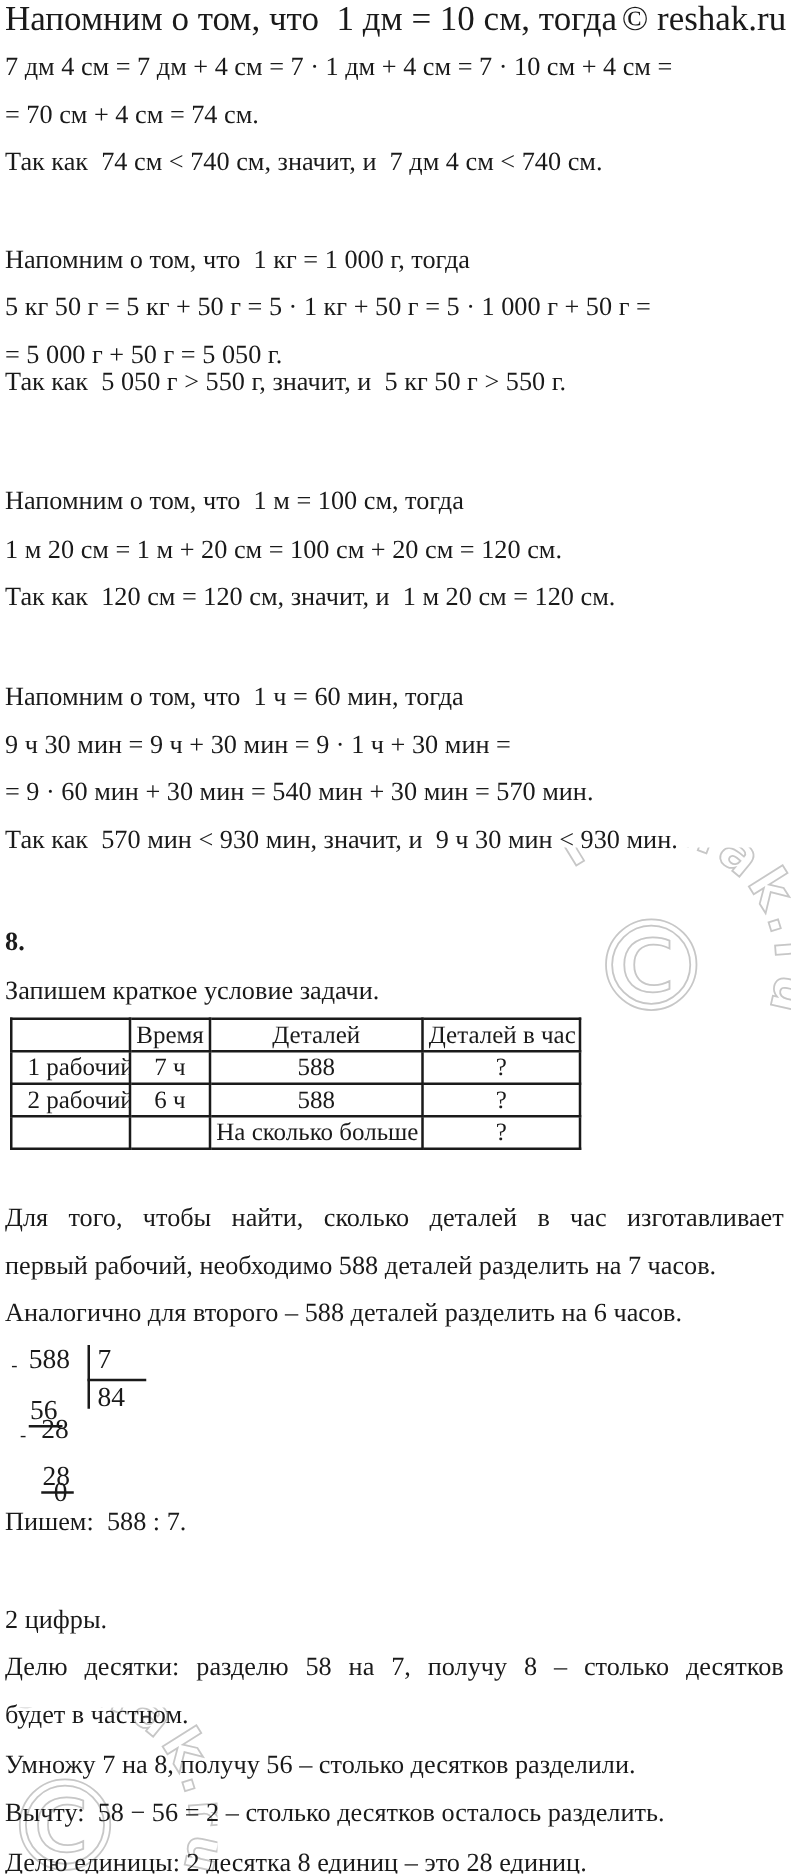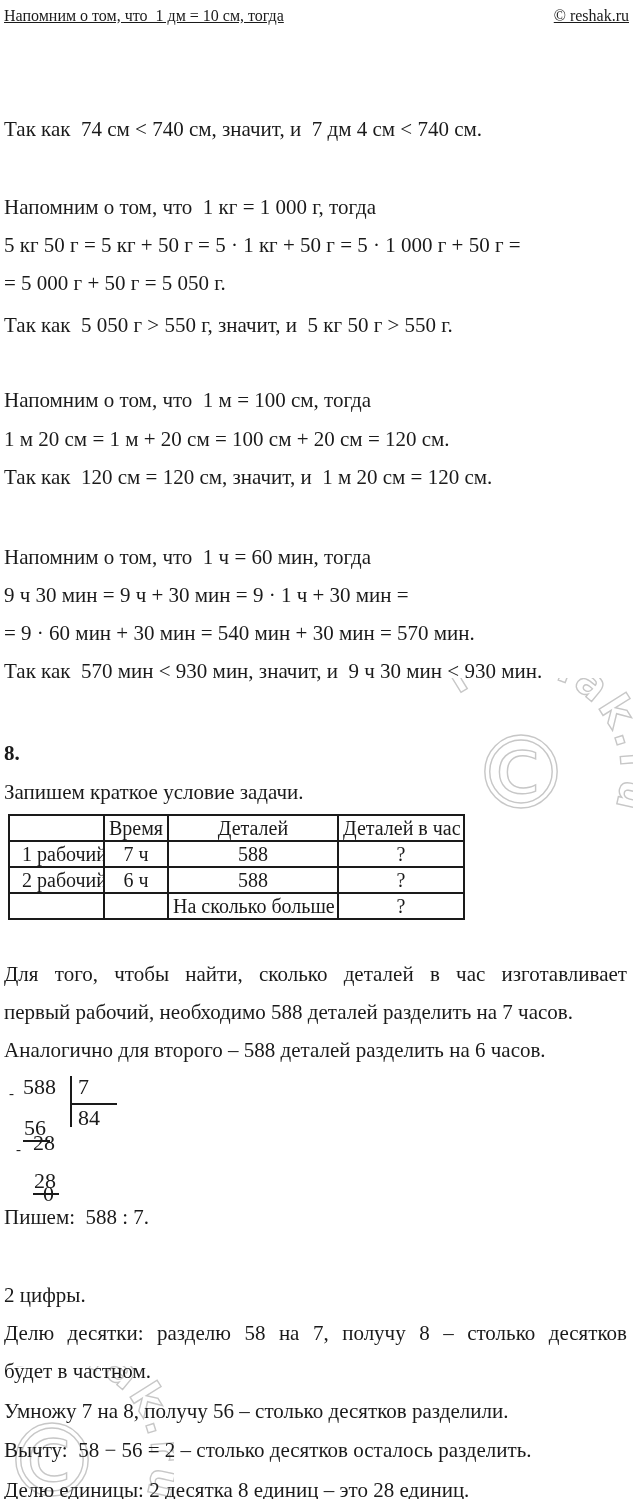--- a/index.html
+++ b/index.html
@@ -18,21 +18,21 @@
     z-index:2;
   }
   .jl{ 
     white-space:normal;
     text-align:justify;
     text-align-last:justify;
   }
   .topline{
     position:absolute;left:4px;right:4px;top:3px;
     display:flex;justify-content:space-between;
-    font-size:16px;line-height:25px;white-space:pre-wrap;z-index:2;text-decoration:underline;
+    font-size:28px;line-height:25px;white-space:pre-wrap;z-index:2;
   }
   .heading{font-weight:bold;}
   
   .cond-table{
     position:absolute;left:8px;top:814px;
     border-collapse:collapse;table-layout:fixed;
     width:455px;font-size:20px;z-index:2;
     background:transparent;
   }
   .cond-table td{
@@ -79,26 +79,28 @@
     <text font-family="DejaVu Sans, sans-serif" font-weight="bold" font-size="42" letter-spacing="4" fill="none" stroke="#c7c7c7" stroke-width="1.4">
       <textPath href="#wmarc2" startOffset="2">reshak.ru</textPath>
     </text>
     <text x="88" y="130" text-anchor="middle" font-family="DejaVu Sans, sans-serif" font-size="100" fill="none" stroke="#c7c7c7" stroke-width="1.4">©</text>
   </svg>
 
   <div class="topline">
     <span>Напомним о том, что  1 дм = 10 см, тогда</span>
     <span>© reshak.ru</span>
   </div>
+  <div class="ln" style="top:41px">7 дм 4 см = 7 дм + 4 см = 7 · 1 дм + 4 см = 7 · 10 см + 4 см =</div>
+  <div class="ln" style="top:79px">= 70 см + 4 см = 74 см.</div>
   <div class="ln" style="top:117px">Так как  74 см &lt; 740 см, значит, и  7 дм 4 см &lt; 740 см.</div>
 
   <div class="ln" style="top:195px">Напомним о том, что  1 кг = 1 000 г, тогда</div>
   <div class="ln" style="top:233px">5 кг 50 г = 5 кг + 50 г = 5 · 1 кг + 50 г = 5 · 1 000 г + 50 г =</div>
   <div class="ln" style="top:271px">= 5 000 г + 50 г = 5 050 г.</div>
-  <div class="ln" style="top:313px">Так как  5 050 г &gt; 550 г, значит, и  5 кг 50 г &gt; 550 г.</div>
+  <div class="ln" style="top:293px">Так как  5 050 г &gt; 550 г, значит, и  5 кг 50 г &gt; 550 г.</div>
 
   <div class="ln" style="top:388px">Напомним о том, что  1 м = 100 см, тогда</div>
   <div class="ln" style="top:427px">1 м 20 см = 1 м + 20 см = 100 см + 20 см = 120 см.</div>
   <div class="ln" style="top:465px">Так как  120 см = 120 см, значит, и  1 м 20 см = 120 см.</div>
 
   <div class="ln" style="top:545px">Напомним о том, что  1 ч = 60 мин, тогда</div>
   <div class="ln" style="top:583px">9 ч 30 мин = 9 ч + 30 мин = 9 · 1 ч + 30 мин =</div>
   <div class="ln" style="top:621px">= 9 · 60 мин + 30 мин = 540 мин + 30 мин = 570 мин.</div>
   <div class="ln" style="top:659px">Так как  570 мин &lt; 930 мин, значит, и  9 ч 30 мин &lt; 930 мин.</div>
 

